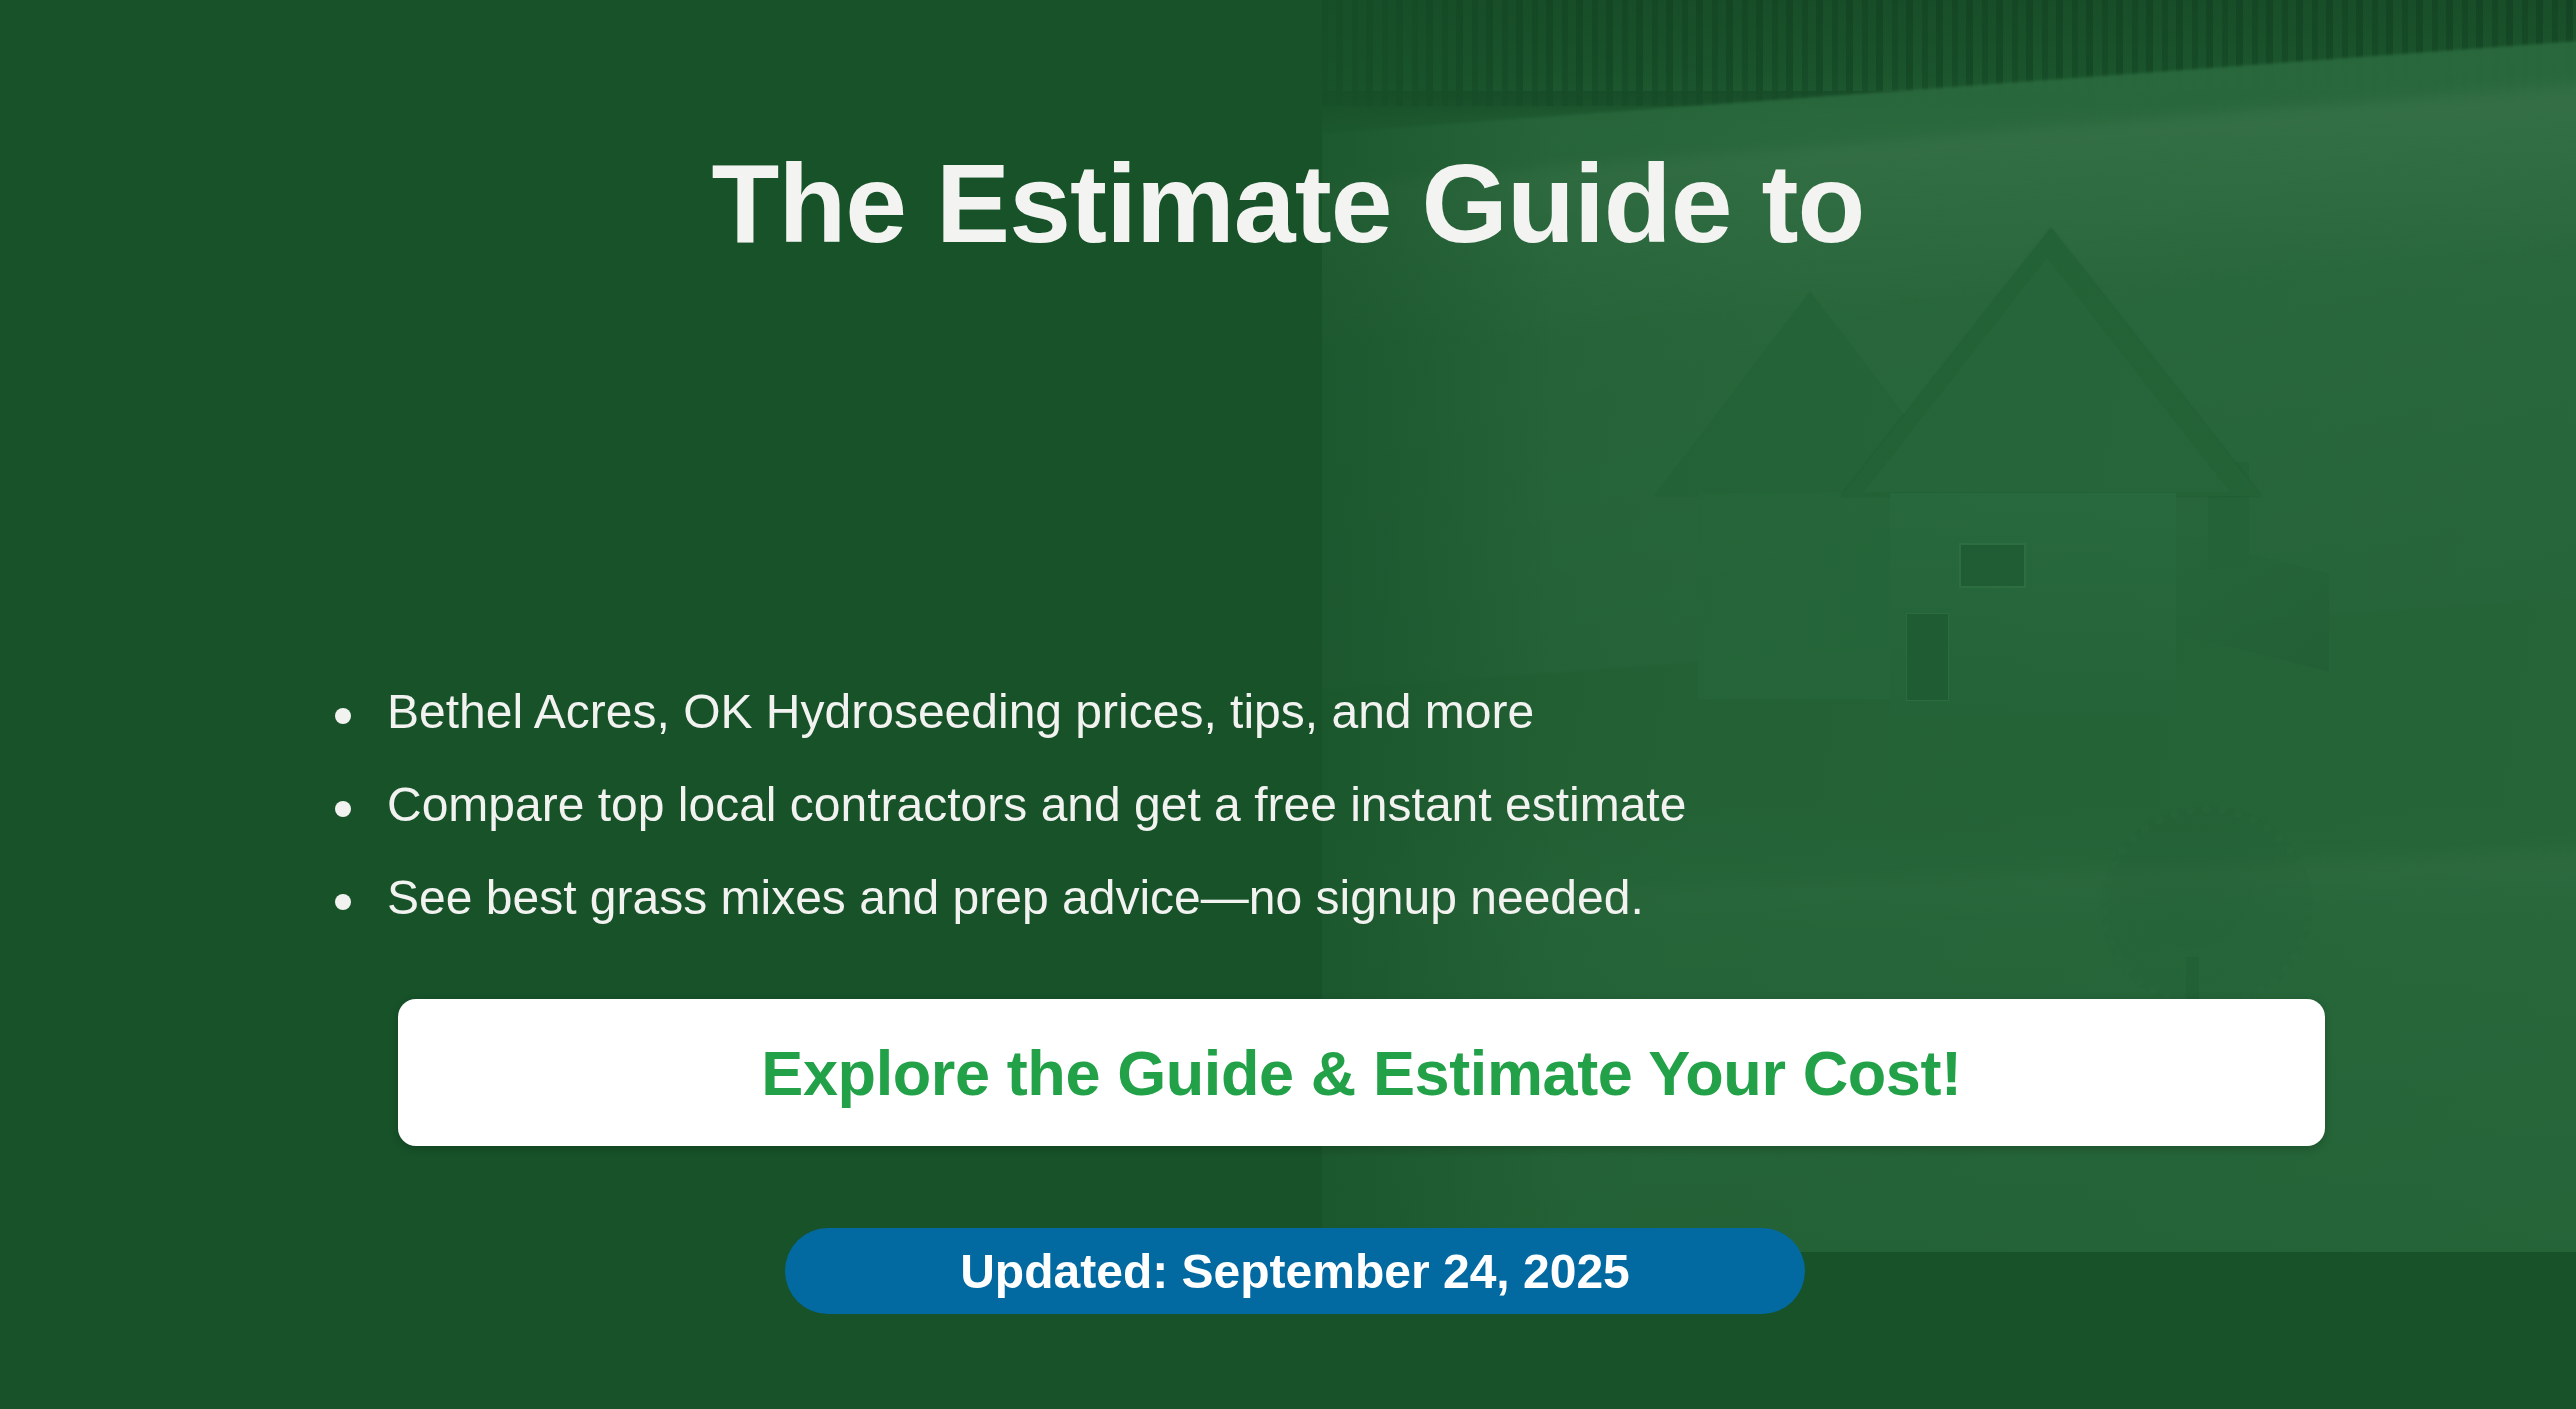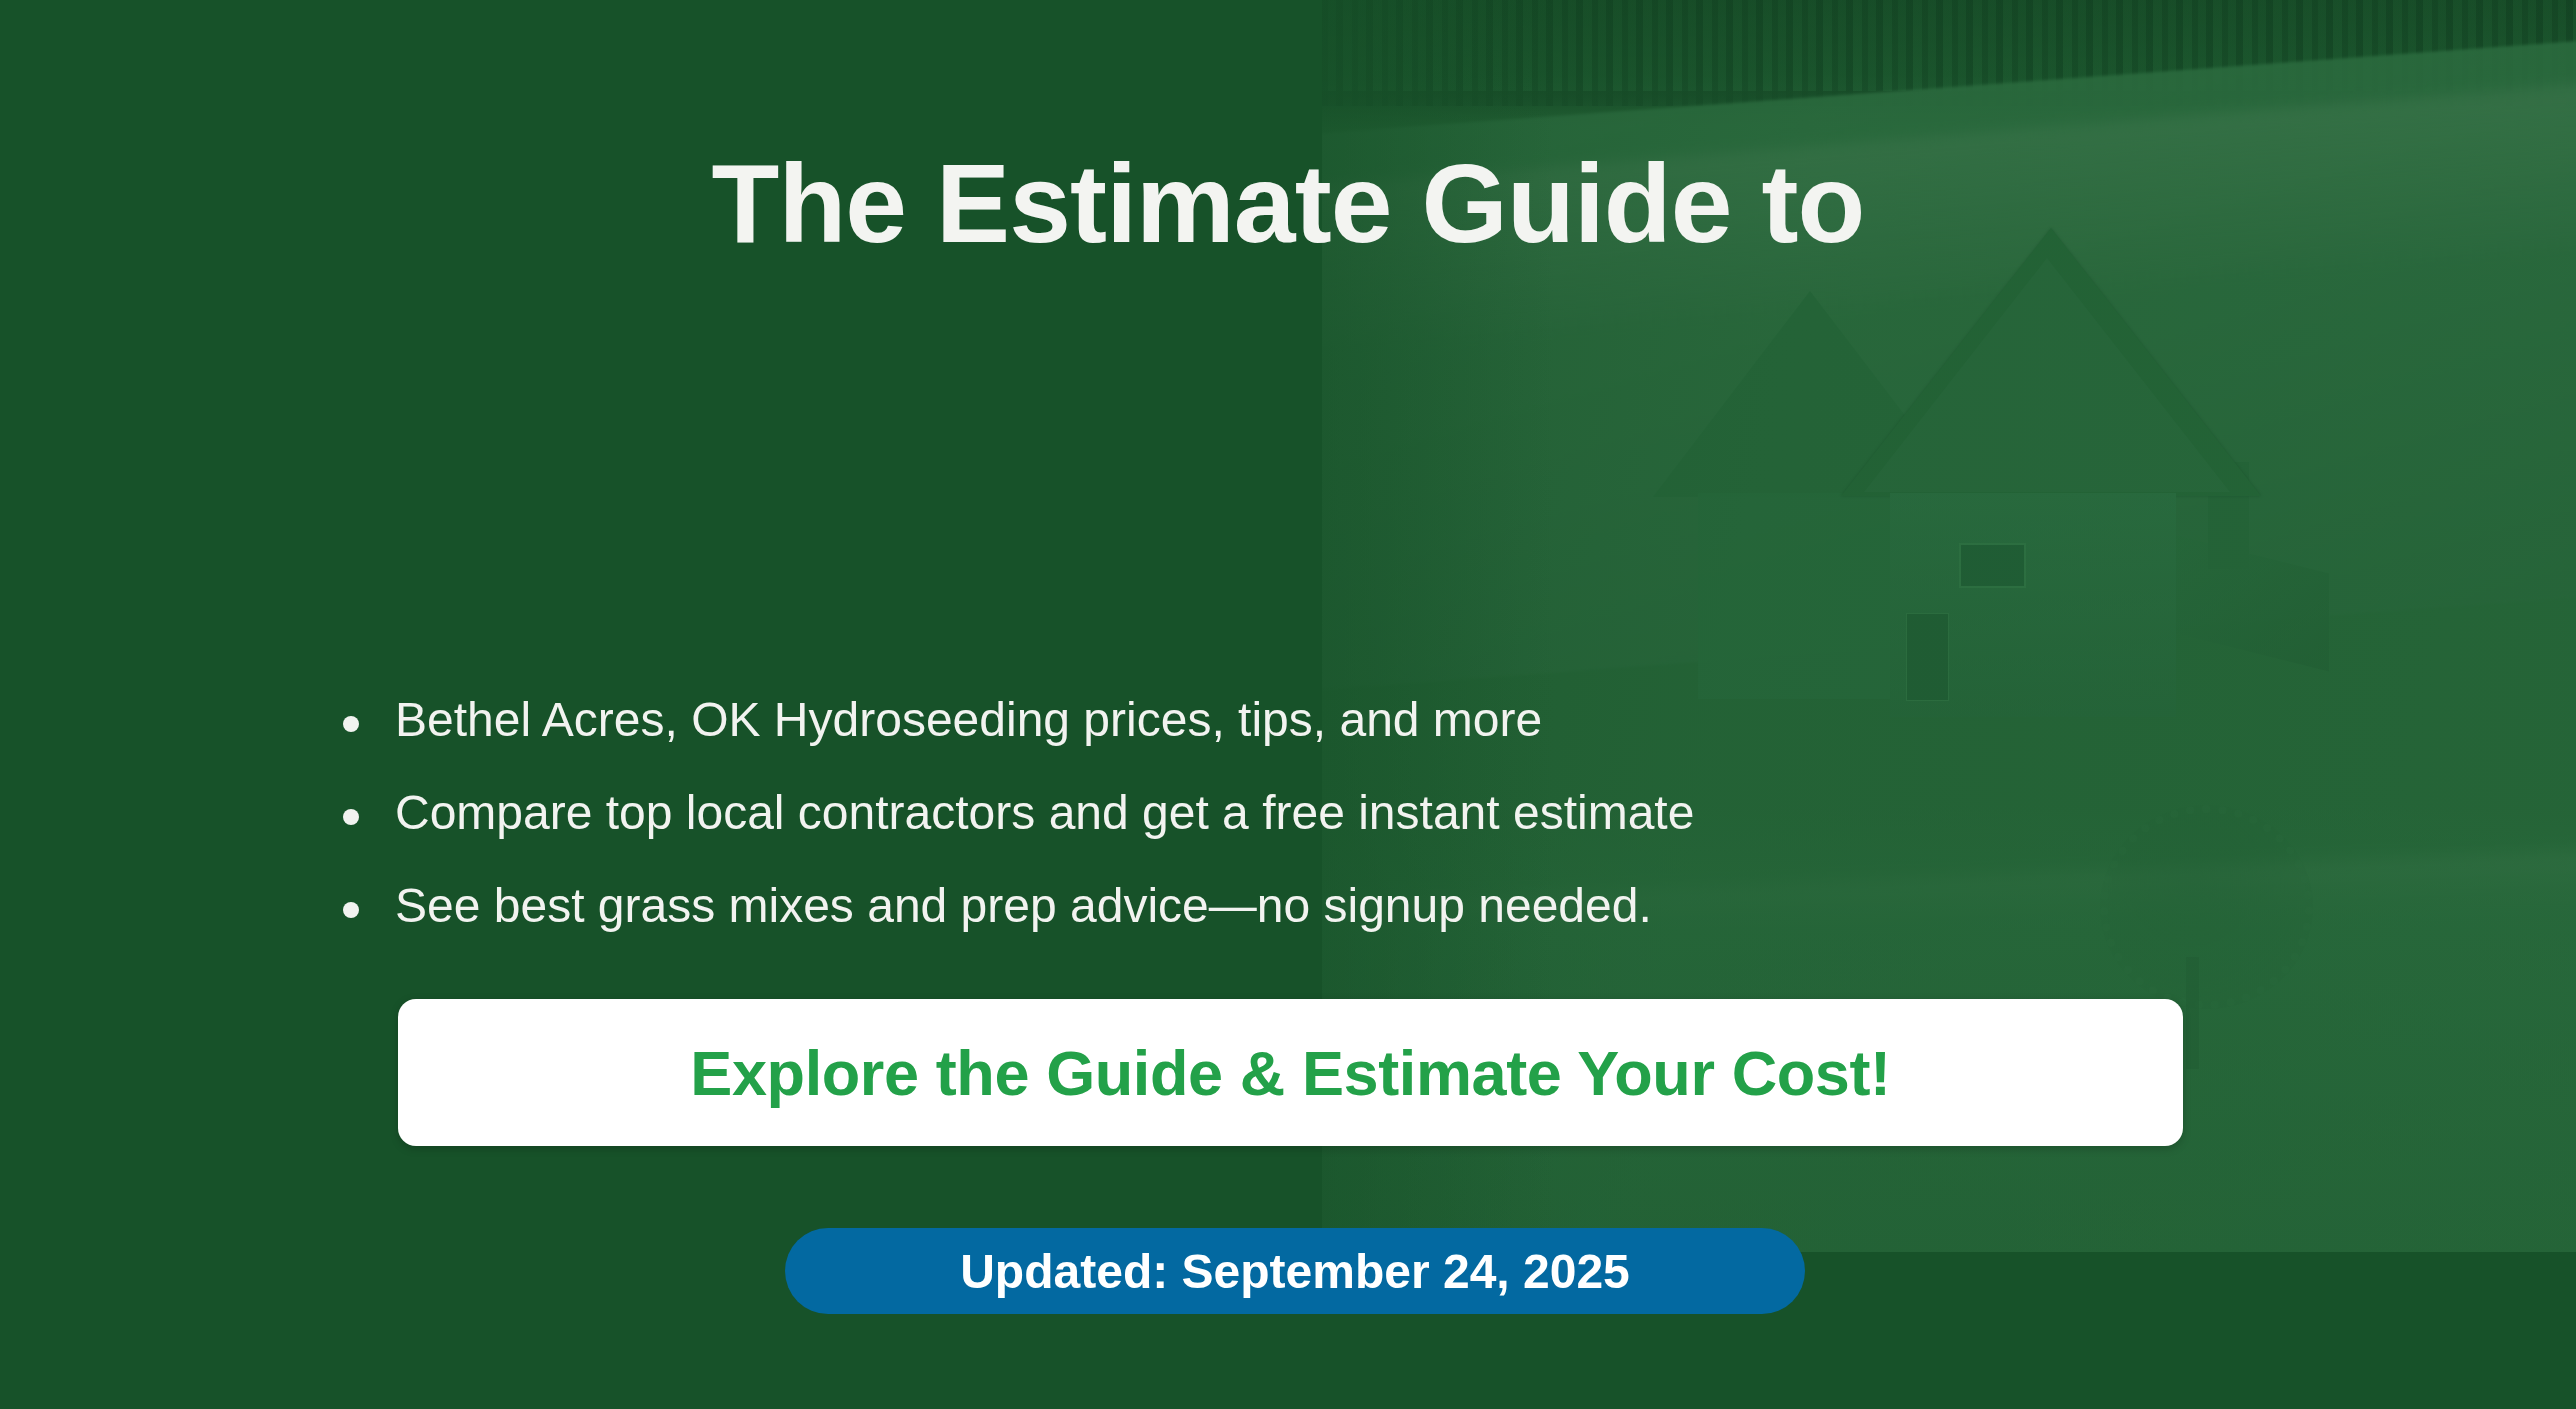--- a/index.html
+++ b/index.html
@@ -220,21 +220,21 @@
   .headline-accent {
     display: block;
     color: #a4ea4e;
   }
 
   .bullets {
     position: absolute;
     left: 315px;
     top: 680px;
     list-style: none;
-    margin: 16px;
+    margin: 8px;
     padding: 0;
     color: #f2f3f0;
     font-size: 48px;
     line-height: 1.0;
   }
   .bullets li {
     position: relative;
     padding-left: 64px;
     margin-bottom: 45px;
     white-space: nowrap;
@@ -248,21 +248,21 @@
     width: 16px;
     height: 16px;
     border-radius: 50%;
     background: #f2f3f0;
   }
 
   .cta {
     position: absolute;
     left: 398px;
     top: 999px;
-    width: 1785px;
+    width: 1927px;
     height: 147px;
     background: #ffffff;
     border-radius: 18px;
     display: flex;
     align-items: center;
     justify-content: center;
     box-shadow: 0 2.7px 9px rgba(0,0,0,0.18);
     cursor: pointer;
   }
   .cta-label {

